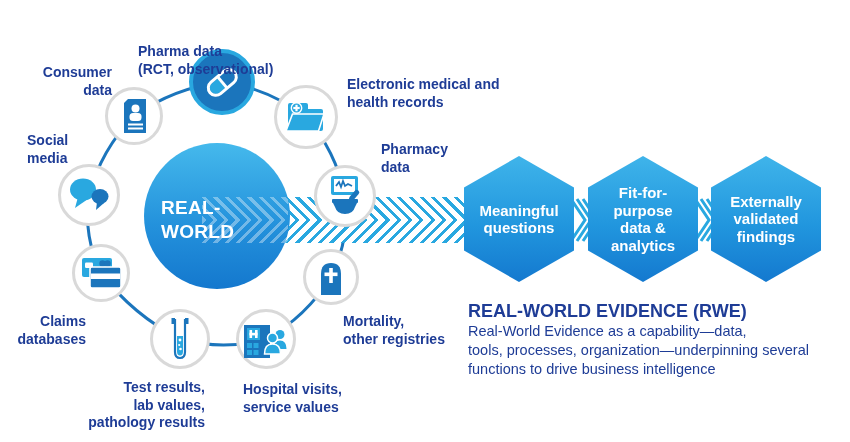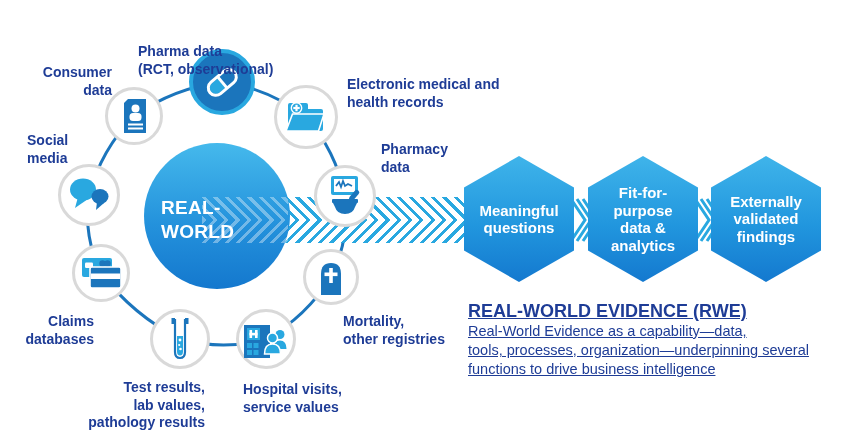--- a/index.html
+++ b/index.html
@@ -32,21 +32,21 @@
   .label.ra{text-align:right;}
   
   .hex{position:absolute;top:156px;width:110px;height:126px;z-index:3;
        clip-path:polygon(50% 0,100% 25%,100% 75%,50% 100%,0 75%,0 25%);
        background:linear-gradient(180deg,#3FB4EA 0%,#2196DE 55%,#1479CF 100%);
        display:flex;align-items:center;justify-content:center;}
   .hex-text{color:#fff;font-weight:bold;font-size:15px;line-height:17.5px;text-align:center;}
   .hex-text span{display:block;}
   .hex-arrow{position:absolute;top:197px;width:24px;height:46px;z-index:2;overflow:hidden;}
   
-  .rwe{position:absolute;left:468px;top:300px;z-index:6;color:#1E3C96;text-decoration:underline;}
+  .rwe{position:absolute;left:468px;top:300px;z-index:6;color:#1E3C96;}
   .rwe-title{font-weight:bold;font-size:18px;line-height:22px;}
   .rwe-body{font-size:14.5px;line-height:19px;}
   .rwe-body span{display:block;}
 </style>
 </head>
 <body>
 
 <div class="stage">
 
   <svg class="connectors" width="850" height="442">
@@ -205,21 +205,21 @@
   </div>
   <div class="label" style="left:243px;top:381px;">
     <span class="ln">Hospital visits,</span>
     <span class="ln">service values</span>
   </div>
   <div class="label ra" style="left:85px;top:379px;width:120px;">
     <span class="ln">Test results,</span>
     <span class="ln">lab values,</span>
     <span class="ln">pathology results</span>
   </div>
-  <div class="label ra" style="left:12px;top:313px;width:82px;">
+  <div class="label ra" style="left:4px;top:313px;width:82px;">
     <span class="ln">Claims</span>
     <span class="ln">databases</span>
   </div>
 
   <div class="hex" style="left:464px;">
     <div class="hex-text">
       <span>Meaningful</span>
       <span>questions</span>
     </div>
   </div>

